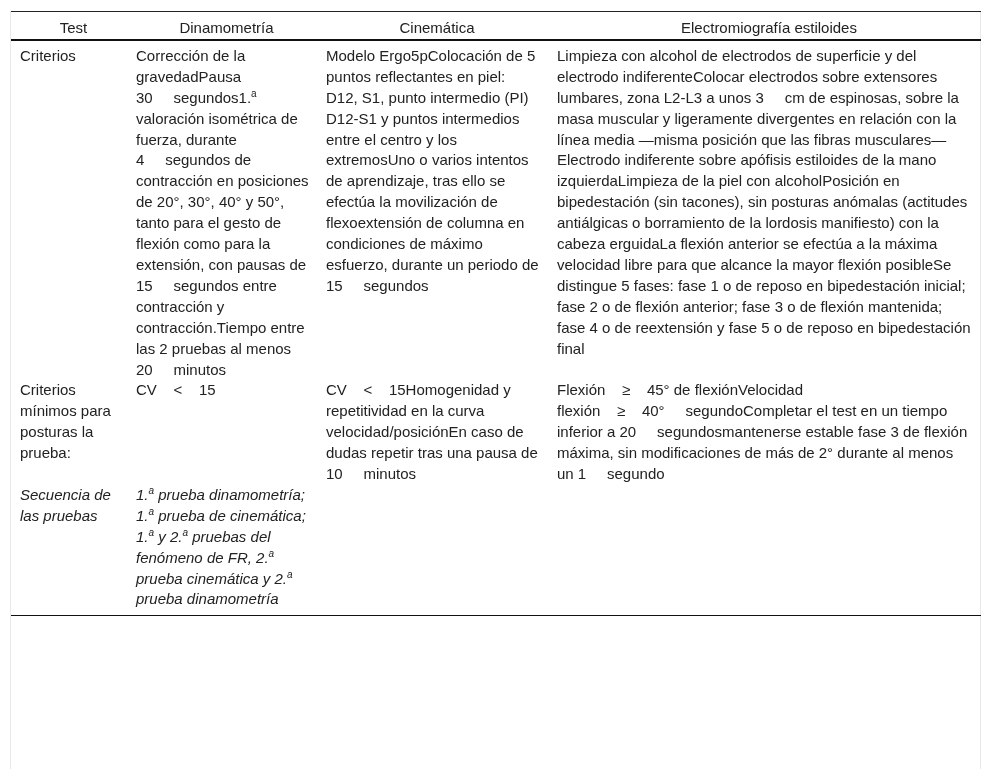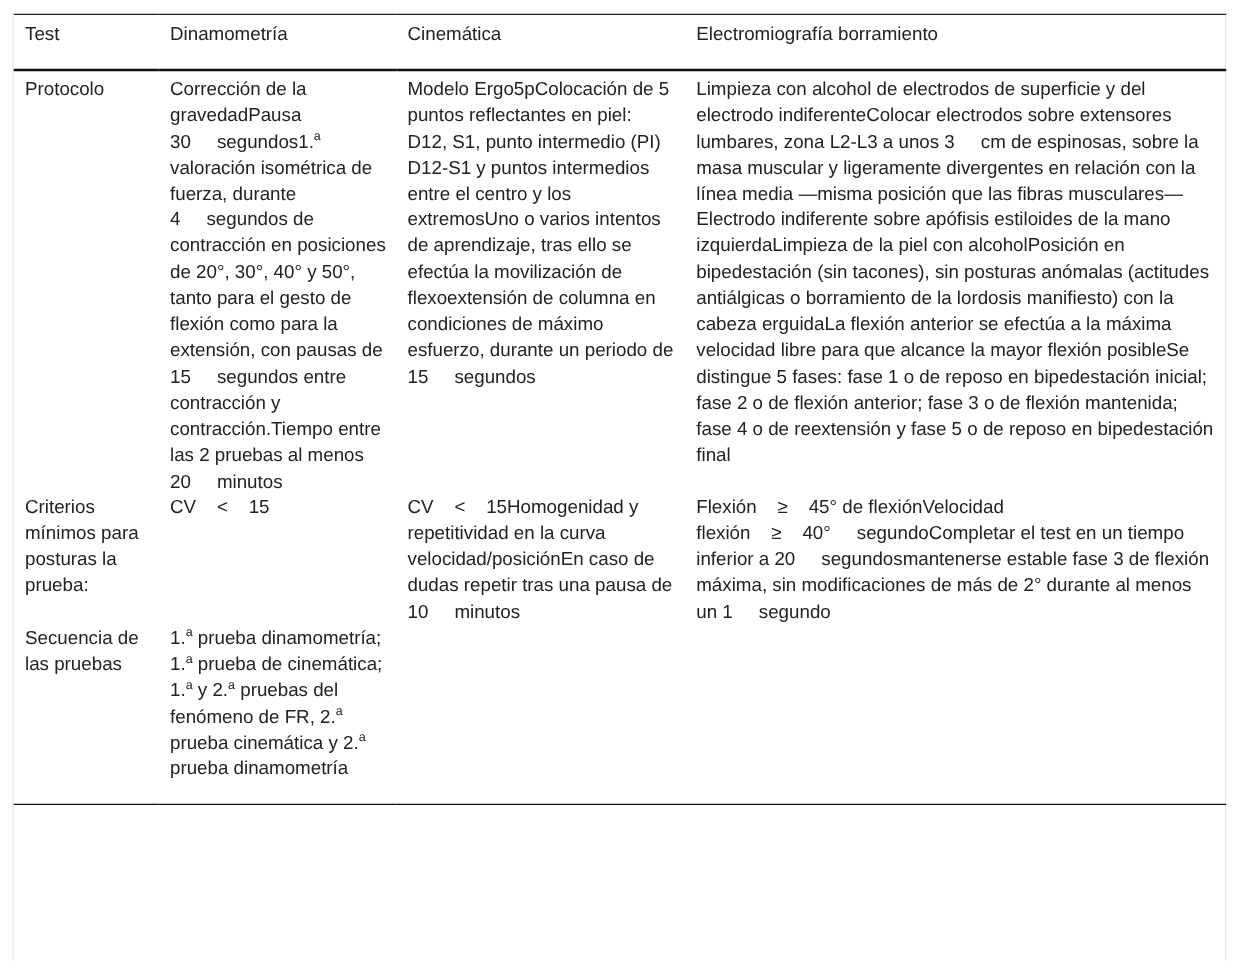--- a/index.html
+++ b/index.html
@@ -32,33 +32,33 @@
       border-collapse: collapse;
       font-size: 15px;
       line-height: 20.9px;
     }
     table.data-table thead tr {
       border-top: 1px solid #222;
       border-bottom: 2px solid #111;
     }
     table.data-table thead th {
       font-weight: normal;
-      text-align: left;
-      padding: 6px 0 16px 9px;
+      text-align: center;
+      padding: 6px 0 0 9px;
       vertical-align: top;
       height: 18px;
     }
     table.data-table tbody td {
       vertical-align: top;
       padding: 0 8px 0 9px;
       text-align: left;
     }
     table.data-table tbody tr.first td { padding-top: 5px; }
     table.data-table tbody tr.last { border-bottom: 1px solid #111; }
-    table.data-table tbody tr.last td { padding-bottom: 17px; }
+    table.data-table tbody tr.last td { padding-bottom: 5px; font-style: italic; }
     col.c0 { width: 116px; }
     col.c1 { width: 190px; }
     col.c2 { width: 231px; }
     col.c3 { width: 433px; }
     sup { font-size: 10px; line-height: 0; vertical-align: 6px; }
   </style>
 </head>
 <body>
 
 <div class="frame"></div>
@@ -68,26 +68,26 @@
       <col class="c0">
       <col class="c1">
       <col class="c2">
       <col class="c3">
     </colgroup>
   <thead>
     <tr>
       <th>Test</th>
       <th>Dinamometría</th>
       <th>Cinemática</th>
-      <th>Electromiografía borramiento</th>
+      <th>Electromiografía estiloides</th>
     </tr>
   </thead>
   <tbody>
     <tr class="first">
-      <td>Protocolo</td>
+      <td>Criterios</td>
       <td>Corrección de la gravedadPausa<br>30&nbsp;&nbsp;&nbsp;&nbsp; segundos1.<sup>a</sup><br>valoración isométrica de fuerza, durante<br>4&nbsp;&nbsp;&nbsp;&nbsp; segundos de contracción en posiciones de 20°, 30°, 40° y 50°, tanto para el gesto de flexión como para la extensión, con pausas de<br>15&nbsp;&nbsp;&nbsp;&nbsp; segundos entre contracción y contracción.Tiempo entre las 2 pruebas al menos<br>20&nbsp;&nbsp;&nbsp;&nbsp; minutos</td>
       <td>Modelo Ergo5pColocación de 5 puntos reflectantes en piel: D12, S1, punto intermedio (PI) D12-S1 y puntos intermedios entre el centro y los extremosUno o varios intentos de aprendizaje, tras ello se efectúa la movilización de flexoextensión de columna en condiciones de máximo esfuerzo, durante un periodo de<br>15&nbsp;&nbsp;&nbsp;&nbsp; segundos</td>
       <td>Limpieza con alcohol de electrodos de superficie y del electrodo indiferenteColocar electrodos sobre extensores lumbares, zona L2-L3 a unos 3&nbsp;&nbsp;&nbsp;&nbsp; cm de espinosas, sobre la masa muscular y ligeramente divergentes en relación con la línea media —misma posición que las fibras musculares—Electrodo indiferente sobre apófisis estiloides de la mano izquierdaLimpieza de la piel con alcoholPosición en bipedestación (sin tacones), sin posturas anómalas (actitudes antiálgicas o borramiento de la lordosis manifiesto) con la cabeza erguidaLa flexión anterior se efectúa a la máxima velocidad libre para que alcance la mayor flexión posibleSe distingue 5 fases: fase 1 o de reposo en bipedestación inicial; fase 2 o de flexión anterior; fase 3 o de flexión mantenida; fase 4 o de reextensión y fase 5 o de reposo en bipedestación final</td>
     </tr>
     <tr>
       <td>Criterios mínimos para posturas la prueba:</td>
       <td>CV&nbsp;&nbsp;&nbsp;&nbsp;&lt;&nbsp;&nbsp;&nbsp;&nbsp;15</td>
       <td>CV&nbsp;&nbsp;&nbsp;&nbsp;&lt;&nbsp;&nbsp;&nbsp;&nbsp;15Homogenidad y repetitividad en la curva velocidad/posiciónEn caso de dudas repetir tras una pausa de 10&nbsp;&nbsp;&nbsp;&nbsp; minutos</td>
       <td>Flexión&nbsp;&nbsp;&nbsp;&nbsp;≥&nbsp;&nbsp;&nbsp;&nbsp;45° de flexiónVelocidad<br>flexión&nbsp;&nbsp;&nbsp;&nbsp;≥&nbsp;&nbsp;&nbsp;&nbsp;40°&nbsp;&nbsp;&nbsp;&nbsp; segundoCompletar el test en un tiempo inferior a 20&nbsp;&nbsp;&nbsp;&nbsp; segundosmantenerse estable fase 3 de flexión máxima, sin modificaciones de más de 2° durante al menos un 1&nbsp;&nbsp;&nbsp;&nbsp; segundo</td>
     </tr>

